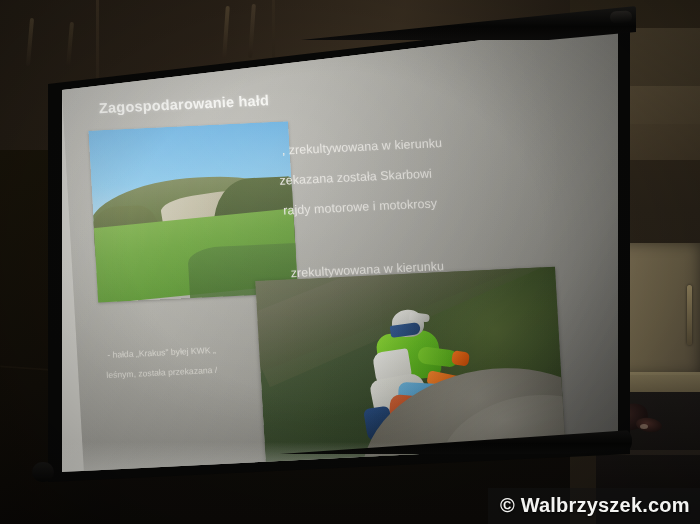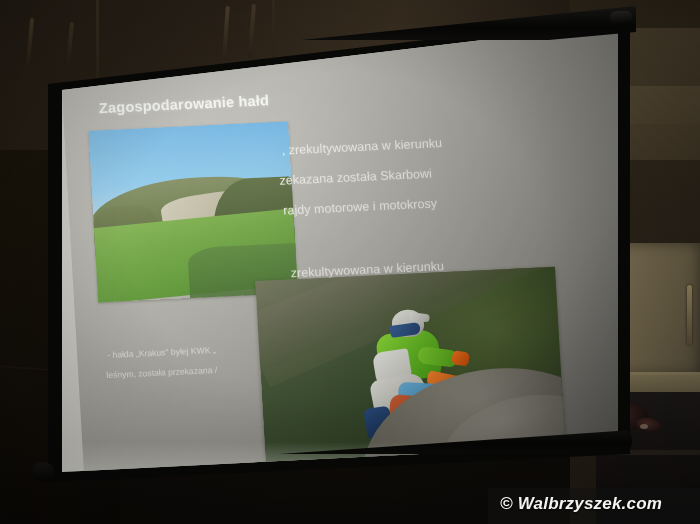--- a/index.html
+++ b/index.html
@@ -368,21 +368,21 @@
     pointer-events:none;
   }
 
   
   .watermark-band {
     position:absolute; left:488px; top:488px; width:212px; height:36px;
     background:rgba(18,18,18,.55);
   }
   .watermark {
     position:absolute; left:500px; top:494px;
-    color:#f3f3f1; font-size:17px; font-style:italic; font-weight:bold;
+    color:#f3f3f1; font-size:20px; font-weight:bold;
     letter-spacing:.2px; white-space:nowrap;
     text-shadow:0 1px 2px rgba(0,0,0,.8);
   }
 
   .global-dark {
     position:absolute; inset:0; pointer-events:none;
     background:radial-gradient(ellipse at 48% 45%, rgba(0,0,0,0) 40%, rgba(0,0,0,.35) 100%);
   }
 </style>
 </head>

